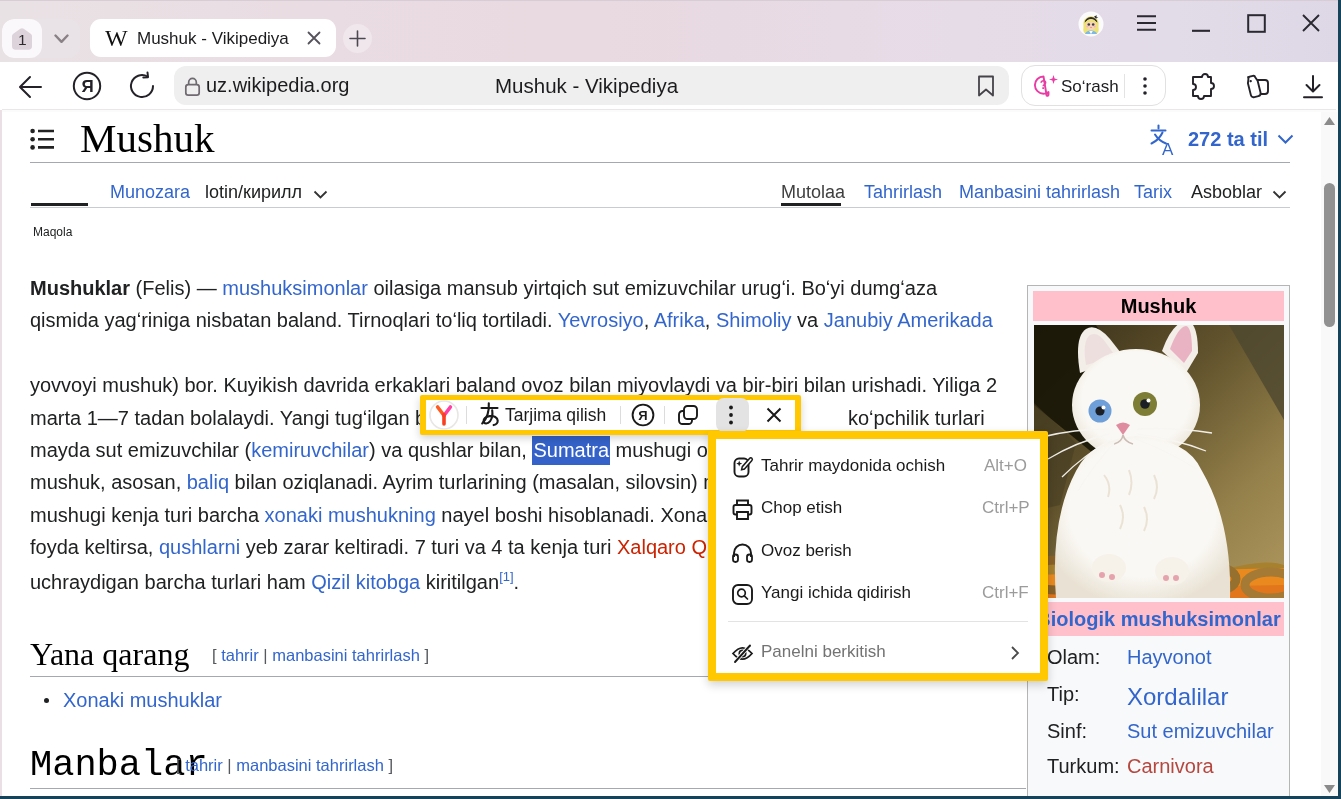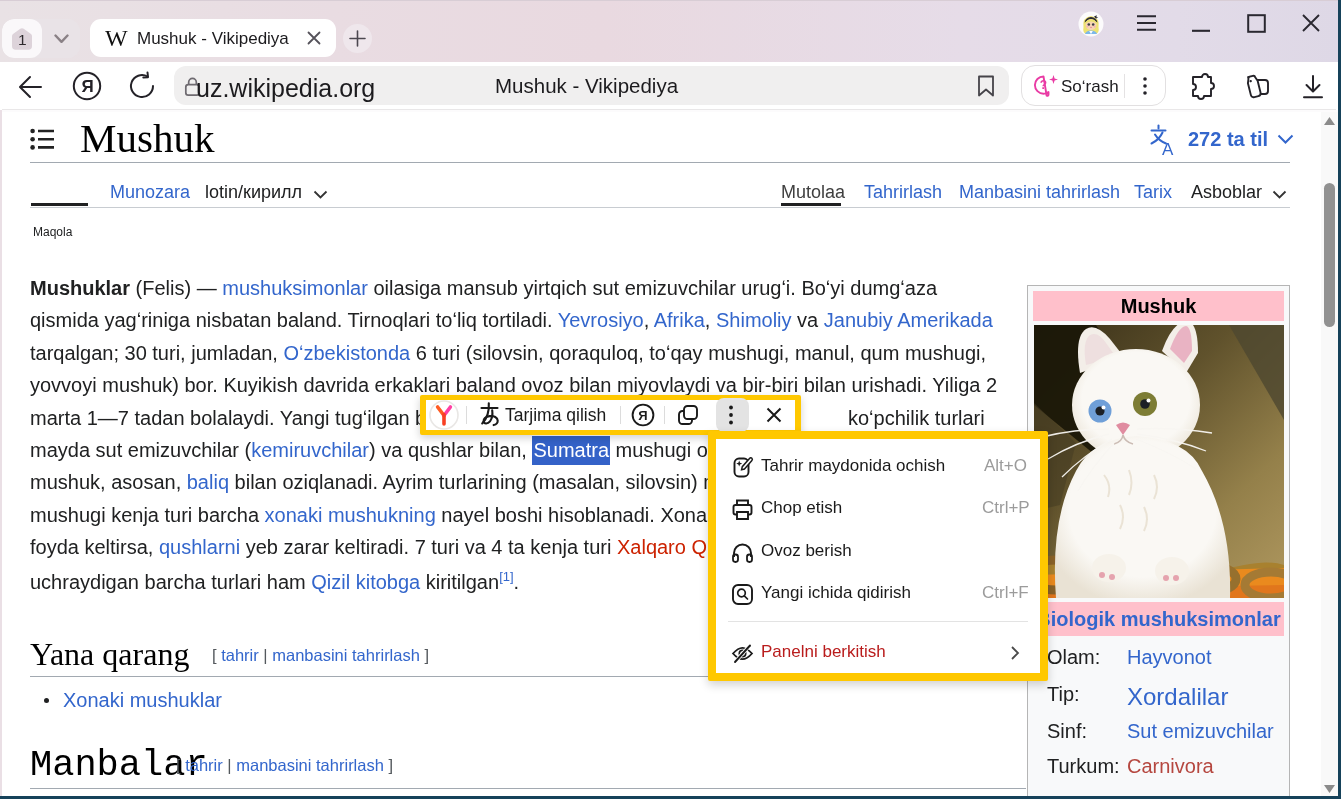--- a/index.html
+++ b/index.html
@@ -89,21 +89,21 @@
   <svg class="abs" style="left:127px;top:71px;" width="30" height="30" viewBox="0 0 30 30">
     <path d="M26 15 A11 11 0 1 1 20.5 5.5" fill="none" stroke="#242228" stroke-width="2" stroke-linecap="round"></path>
     <path d="M20.5 1.5 L21 6.2 L16.3 6.5" fill="none" stroke="#242228" stroke-width="2" stroke-linecap="round" stroke-linejoin="round"></path>
   </svg>
 
   <div class="abs" style="left:174px;top:66px;width:835px;height:39px;border-radius:12px;background:#f0efef;"></div>
   <svg class="abs" style="left:182px;top:75px;" width="21" height="23" viewBox="0 0 22 24">
     <rect x="4" y="10" width="14" height="11" rx="2.5" fill="none" stroke="#6e6a70" stroke-width="1.8"></rect>
     <path d="M7 10 V7.5 A4 4 0 0 1 15 7.5 V10" fill="none" stroke="#6e6a70" stroke-width="1.8"></path>
   </svg>
-  <div class="abs nw" style="left:196px;top:74px;font-size:25px;color:#1c1b1e;">uz.wikipedia.org</div>
+  <div class="abs nw" style="left:206px;top:74px;font-size:20px;color:#1c1b1e;">uz.wikipedia.org</div>
   <div class="abs nw" style="left:495px;top:74px;font-size:20.5px;color:#1c1b1e;">Mushuk - Vikipediya</div>
   <svg class="abs" style="left:976px;top:74px;" width="20" height="24" viewBox="0 0 20 24">
     <path d="M3 2.5 H17 V21.5 L10 15.5 L3 21.5 Z" fill="none" stroke="#454349" stroke-width="1.8" stroke-linejoin="round"></path>
   </svg>
 
   <div class="abs" style="left:1021px;top:65px;width:145px;height:41px;border-radius:14px;background:#fff;border:1px solid #e2e0e1;"></div>
   <svg class="abs" style="left:1033px;top:74px;" width="26" height="24" viewBox="0 0 26 24">
     <path d="M10.5 2.5 A8.6 8.6 0 1 0 10.5 19.7 A8.6 8.6 0 0 0 15.5 18.1 L15.5 20.6 Q15.5 22.3 13.6 21.5 Z" fill="none" stroke="#e93ba4" stroke-width="1.9" stroke-linejoin="round"></path>
     <text x="10.3" y="15.3" text-anchor="middle" font-size="12" font-weight="bold" fill="#e93ba4" font-family="Liberation Sans">?</text>
     <path d="M20.5 1 L21.6 4.4 L25 5.5 L21.6 6.6 L20.5 10 L19.4 6.6 L16 5.5 L19.4 4.4 Z" fill="#e93ba4"></path>
@@ -169,21 +169,20 @@
   <div class="abs nw" style="left:1191px;top:182px;font-size:18px;color:#202122;">Asboblar</div>
   <svg class="abs" style="left:1272px;top:190px;" width="15" height="10" viewBox="0 0 15 10">
     <path d="M1.5 1.5 L7.5 7.5 L13.5 1.5" fill="none" stroke="#333" stroke-width="1.8"></path>
   </svg>
   <div class="abs" style="left:781px;top:203px;width:60px;height:3px;background:#202122;"></div>
   <div class="abs" style="left:30px;top:207px;width:1260px;height:1px;background:#c8ccd1;"></div>
 
 
   <div class="abs nw txt" style="left:30px;top:277px;"><b>Mushuklar</b> (Felis) — <span class="bl">mushuksimonlar</span> oilasiga mansub yirtqich sut emizuvchilar urugʻi. Boʻyi dumgʻaza</div>
   <div class="abs nw txt" style="left:30px;top:309px;">qismida yagʻriniga nisbatan baland. Tirnoqlari toʻliq tortiladi. <span class="bl">Yevrosiyo</span>, <span class="bl">Afrika</span>, <span class="bl">Shimoliy</span> va <span class="bl">Janubiy Amerikada</span></div>
-  <div class="abs nw txt" style="left:30px;top:342px;">tarqalgan; 30 turi, jumladan, <span class="bl">Oʻzbekistonda</span> 6 turi (silovsin, qoraquloq, toʻqay mushugi, manul, qum mushugi,</div>
   <div class="abs nw txt" style="left:30px;top:374px;">yovvoyi mushuk) bor. Kuyikish davrida erkaklari baland ovoz bilan miyovlaydi va bir-biri bilan urishadi. Yiliga 2</div>
   <div class="abs nw txt" style="left:30px;top:407px;">marta 1—7 tadan bolalaydi. Yangi tugʻilgan bolalari</div>
   <div class="abs nw txt" style="left:848px;top:407px;">koʻpchilik turlari</div>
   <div class="abs nw txt" style="left:30px;top:439px;">mayda sut emizuvchilar (<span class="bl">kemiruvchilar</span>) va qushlar bilan, <span style="background:#3462c8;color:#fff;padding:3px 1px 4px 1px;">Sumatra</span> mushugi oʻtkir tishlari bilan yirik</div>
   <div class="abs nw txt" style="left:30px;top:471px;">mushuk, asosan, <span class="bl">baliq</span> bilan oziqlanadi. Ayrim turlarining (masalan, silovsin) moʻynasi qimmatbaho</div>
   <div class="abs nw txt" style="left:30px;top:504px;">mushugi kenja turi barcha <span class="bl">xonaki mushukning</span> nayel boshi hisoblanadi. Xonaki mushuklar juda katta</div>
   <div class="abs nw txt" style="left:30px;top:536px;">foyda keltirsa, <span class="bl">qushlarni</span> yeb zarar keltiradi. 7 turi va 4 ta kenja turi <span class="rd">Xalqaro Qizil kitobga</span></div>
   <div class="abs nw txt" style="left:30px;top:569px;">uchraydigan barcha turlari ham <span class="bl">Qizil kitobga</span> kiritilgan<sup style="font-size:13px;" class="bl">[1]</sup>.</div>
 
   <div class="abs nw" style="left:30px;top:636px;font-family:'Liberation Serif',serif;font-size:32px;color:#000;">Yana qarang</div>
@@ -351,18 +350,18 @@
   <div class="abs nw" style="left:761px;top:583px;font-size:17px;color:#1a1a1a;">Yangi ichida qidirish</div>
   <div class="abs nw" style="left:982px;top:583px;font-size:17px;color:#9b9b9b;">Ctrl+F</div>
   <div class="abs" style="left:728px;top:621px;width:300px;height:1px;background:#e3e3e3;"></div>
 
   <svg class="abs" style="left:731px;top:643px;" width="23" height="23" viewBox="0 0 23 23">
     <path d="M2 10.5 Q7 4.8 11.5 4.8 Q16 4.8 21 10.5 Q16 16.2 11.5 16.2 Q7 16.2 2 10.5 Z" fill="none" stroke="#1a1a1a" stroke-width="1.8"></path>
     <circle cx="11.5" cy="10.5" r="3.2" fill="none" stroke="#1a1a1a" stroke-width="1.7"></circle>
     <path d="M4.5 18.5 L18.5 2.8" stroke="#fff" stroke-width="3.6"></path>
     <path d="M4 19 L19 2.5" stroke="#1a1a1a" stroke-width="1.9" stroke-linecap="round"></path>
   </svg>
-  <div class="abs nw" style="left:761px;top:642px;font-size:17px;color:#b91c1c;">Panelni berkitish</div>
+  <div class="abs nw" style="left:761px;top:642px;font-size:17px;color:#737373;">Panelni berkitish</div>
   <svg class="abs" style="left:1010px;top:645px;" width="10" height="16" viewBox="0 0 10 16">
     <path d="M2 2 L8 8 L2 14" fill="none" stroke="#4a4a4a" stroke-width="1.8"></path>
   </svg>
 
 </div>
 
 </body></html>

